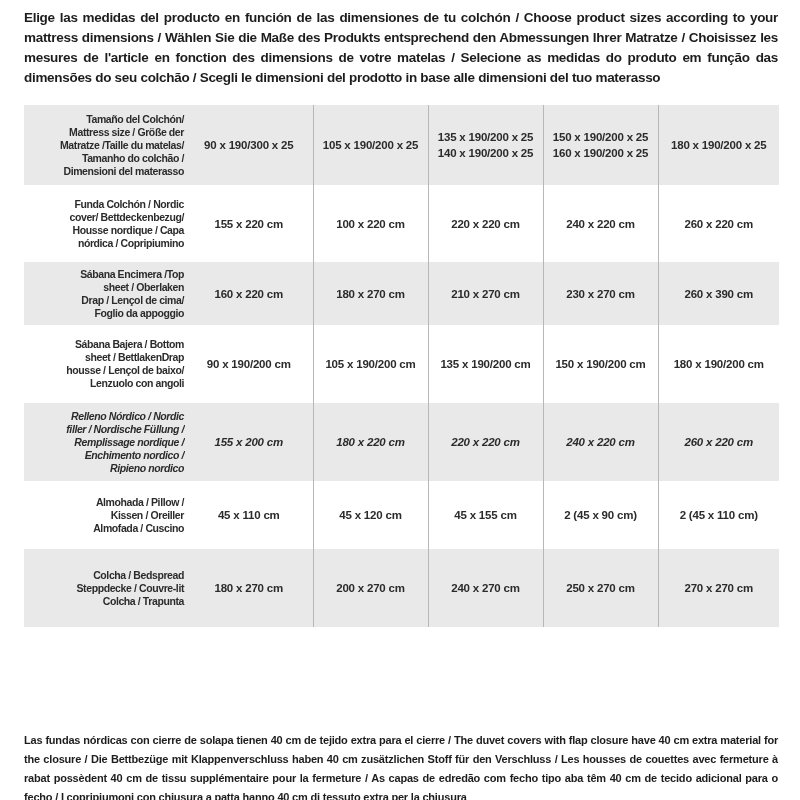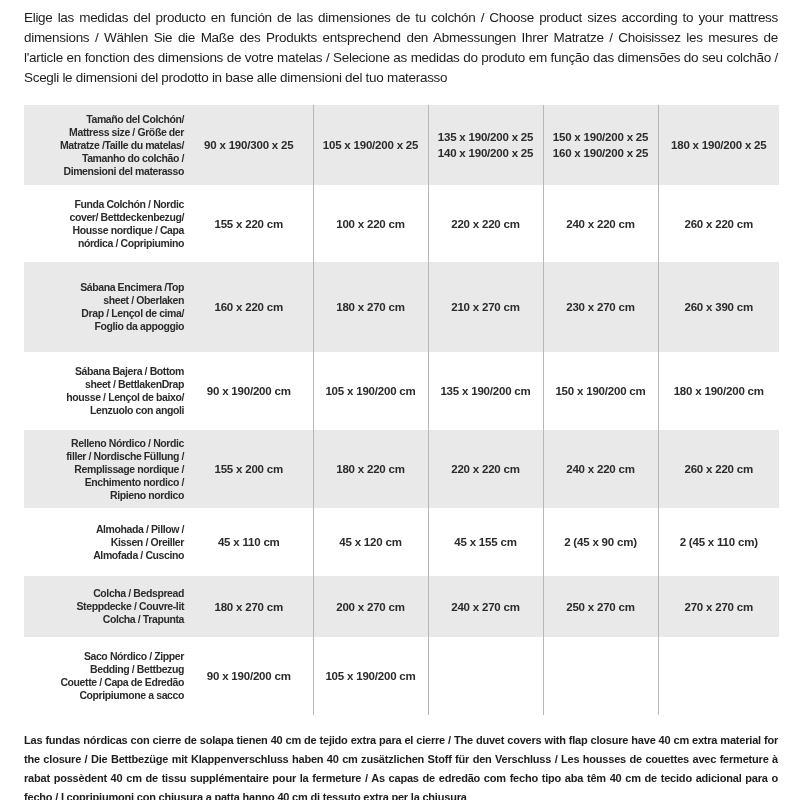--- a/index.html
+++ b/index.html
@@ -17,21 +17,21 @@
     font-family: "Liberation Sans", sans-serif;
     color: #222222;
   }
   .intro {
     position: absolute;
     left: 24px;
     top: 8px;
     width: 754px;
     margin: 0;
     font-size: 13.5px;
-    font-weight: normal;
+    font-weight: bold;
     line-height: 20px;
     letter-spacing: -0.3px;
     text-align: justify;
     color: #1d1d1d;
   }
   table.size-table {
     position: absolute;
     left: 24px;
     top: 105px;
     width: 755px;
@@ -63,25 +63,25 @@
     font-size: 11.5px;
     letter-spacing: -0.2px;
     white-space: pre-line;
     line-height: 16px;
   }
   td:nth-child(n+3) {
     border-left: 1px solid #b7b7ba;
   }
   tr.r1 { height: 80px; }
   tr.r2 { height: 77px; }
-  tr.r3 { height: 90px; padding-left: 24px; }
+  tr.r3 { height: 63px; padding-left: 24px; }
   tr.r4 { height: 78px; }
-  tr.r5 { height: 78px; }
+  tr.r5 { height: 78px; font-style: italic; }
   tr.r6 { height: 68px; }
-  tr.r7 { height: 61px; }
+  tr.r7 { height: 78px; }
   tr.r8 { height: 78px; }
   .footnote {
     position: absolute;
     left: 24px;
     top: 731px;
     width: 754px;
     margin: 0;
     font-size: 11px;
     font-weight: bold;
     line-height: 19px;
@@ -187,30 +187,19 @@
         <td class="label">Colcha / Bedspread
 Steppdecke / Couvre-lit
 Colcha / Trapunta</td>
         <td class="val">180 x 270 cm</td>
         <td class="val">200 x 270 cm</td>
         <td class="val">240 x 270 cm</td>
         <td class="val">250 x 270 cm</td>
         <td class="val">270 x 270 cm</td>
       </tr>
 
-      <tr class="r8">
-        <td class="label">Saco Nórdico / Zipper
-Bedding / Bettbezug
-Couette  / Capa de Edredão
-Copripiumone a sacco</td>
-        <td class="val">90 x 190/200 cm</td>
-        <td class="val">105 x 190/200 cm</td>
-        <td class="val"></td>
-        <td class="val"></td>
-        <td class="val"></td>
-      </tr>
 
     </tbody>
   </table>
 
   <p class="footnote">Las fundas nórdicas con cierre de solapa tienen 40 cm de tejido extra para el cierre  / The duvet covers with flap closure have 40 cm extra material for the closure / Die Bettbezüge mit Klappenverschluss haben 40 cm zusätzlichen Stoff für den Verschluss / Les housses de couettes avec fermeture à rabat possèdent 40 cm de tissu supplémentaire pour la fermeture / As capas de edredão com fecho tipo aba têm 40 cm de tecido adicional para o fecho / I copripiumoni con chiusura a patta hanno 40 cm di tessuto extra per la chiusura</p>
 
 </div>
 
 </body></html>

